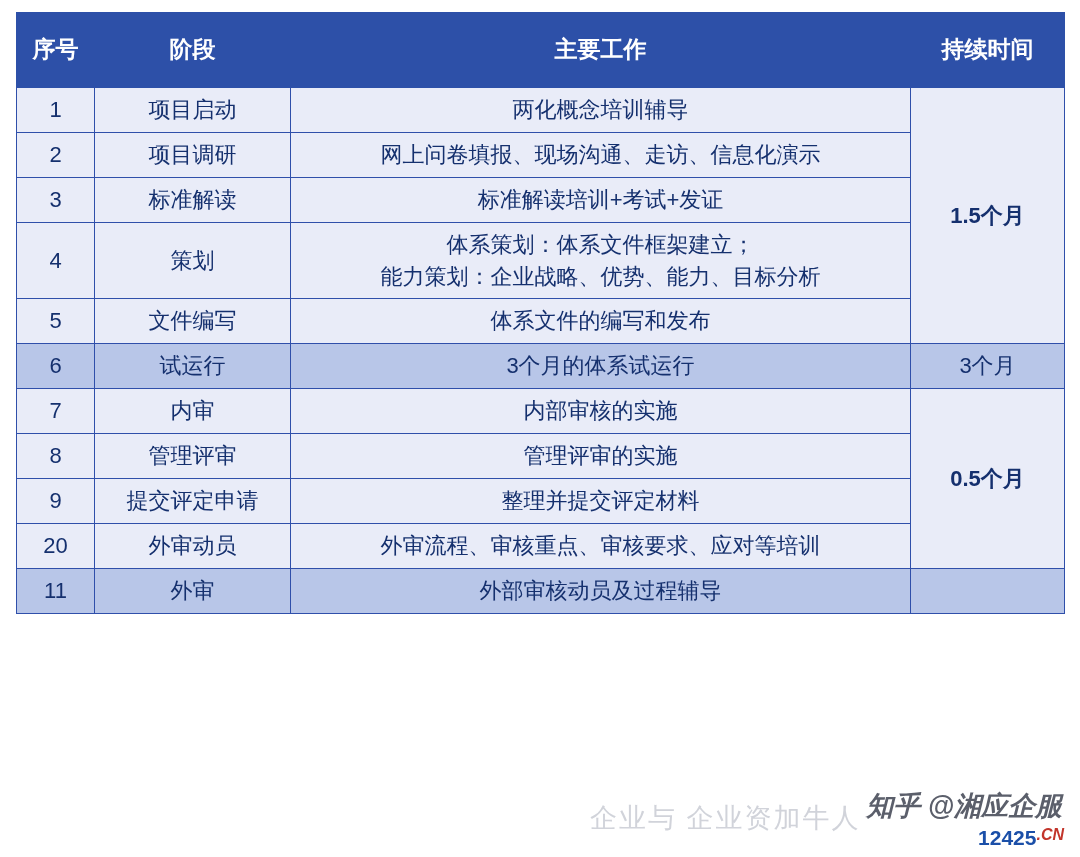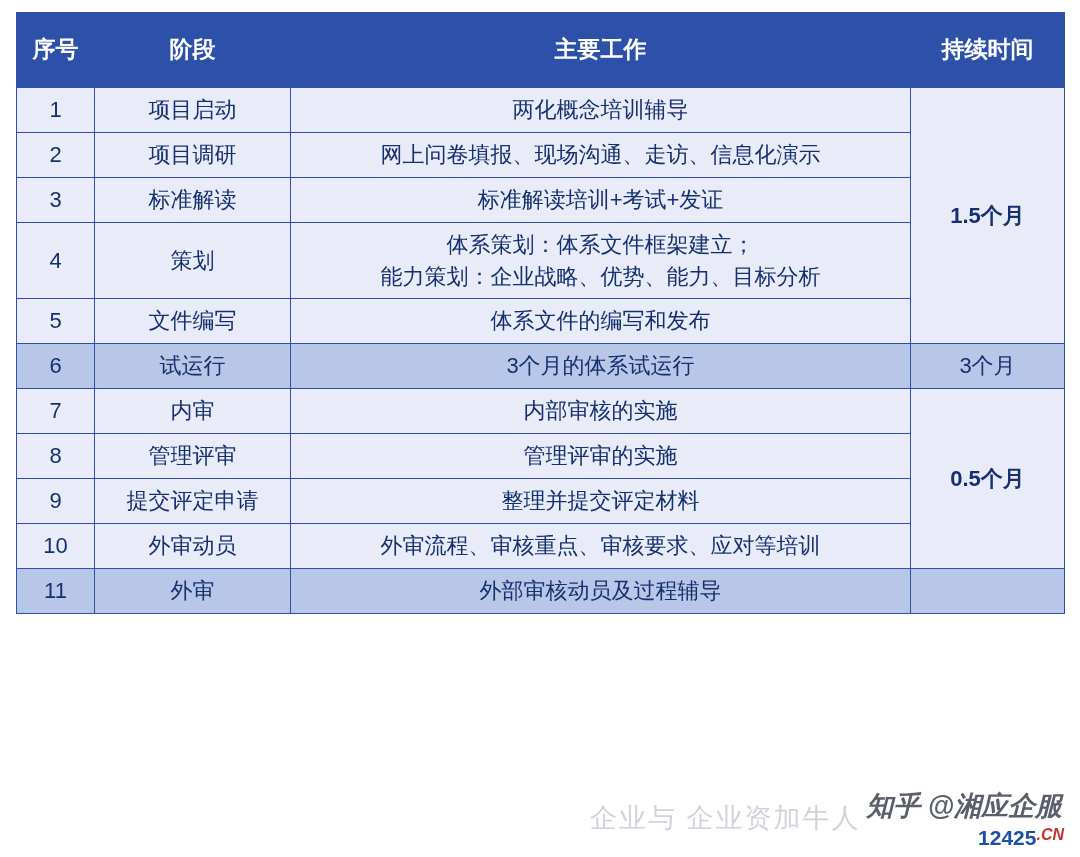--- a/index.html
+++ b/index.html
@@ -191,21 +191,21 @@
         <tr class="row-light">
           <td class="no-cell">9</td>
           <td class="stage-cell">提交评定申请</td>
           <td class="work-cell">
             <div class="work-lines">
               <div>整理并提交评定材料</div>
             </div>
           </td>
         </tr>
         <tr class="row-light">
-          <td class="no-cell">10</td>
+          <td class="no-cell">20</td>
           <td class="stage-cell">外审动员</td>
           <td class="work-cell">
             <div class="work-lines">
               <div>外审流程、审核重点、审核要求、应对等培训</div>
             </div>
           </td>
         </tr>
         <tr class="row-dark">
           <td class="no-cell">11</td>
           <td class="stage-cell">外审</td>

